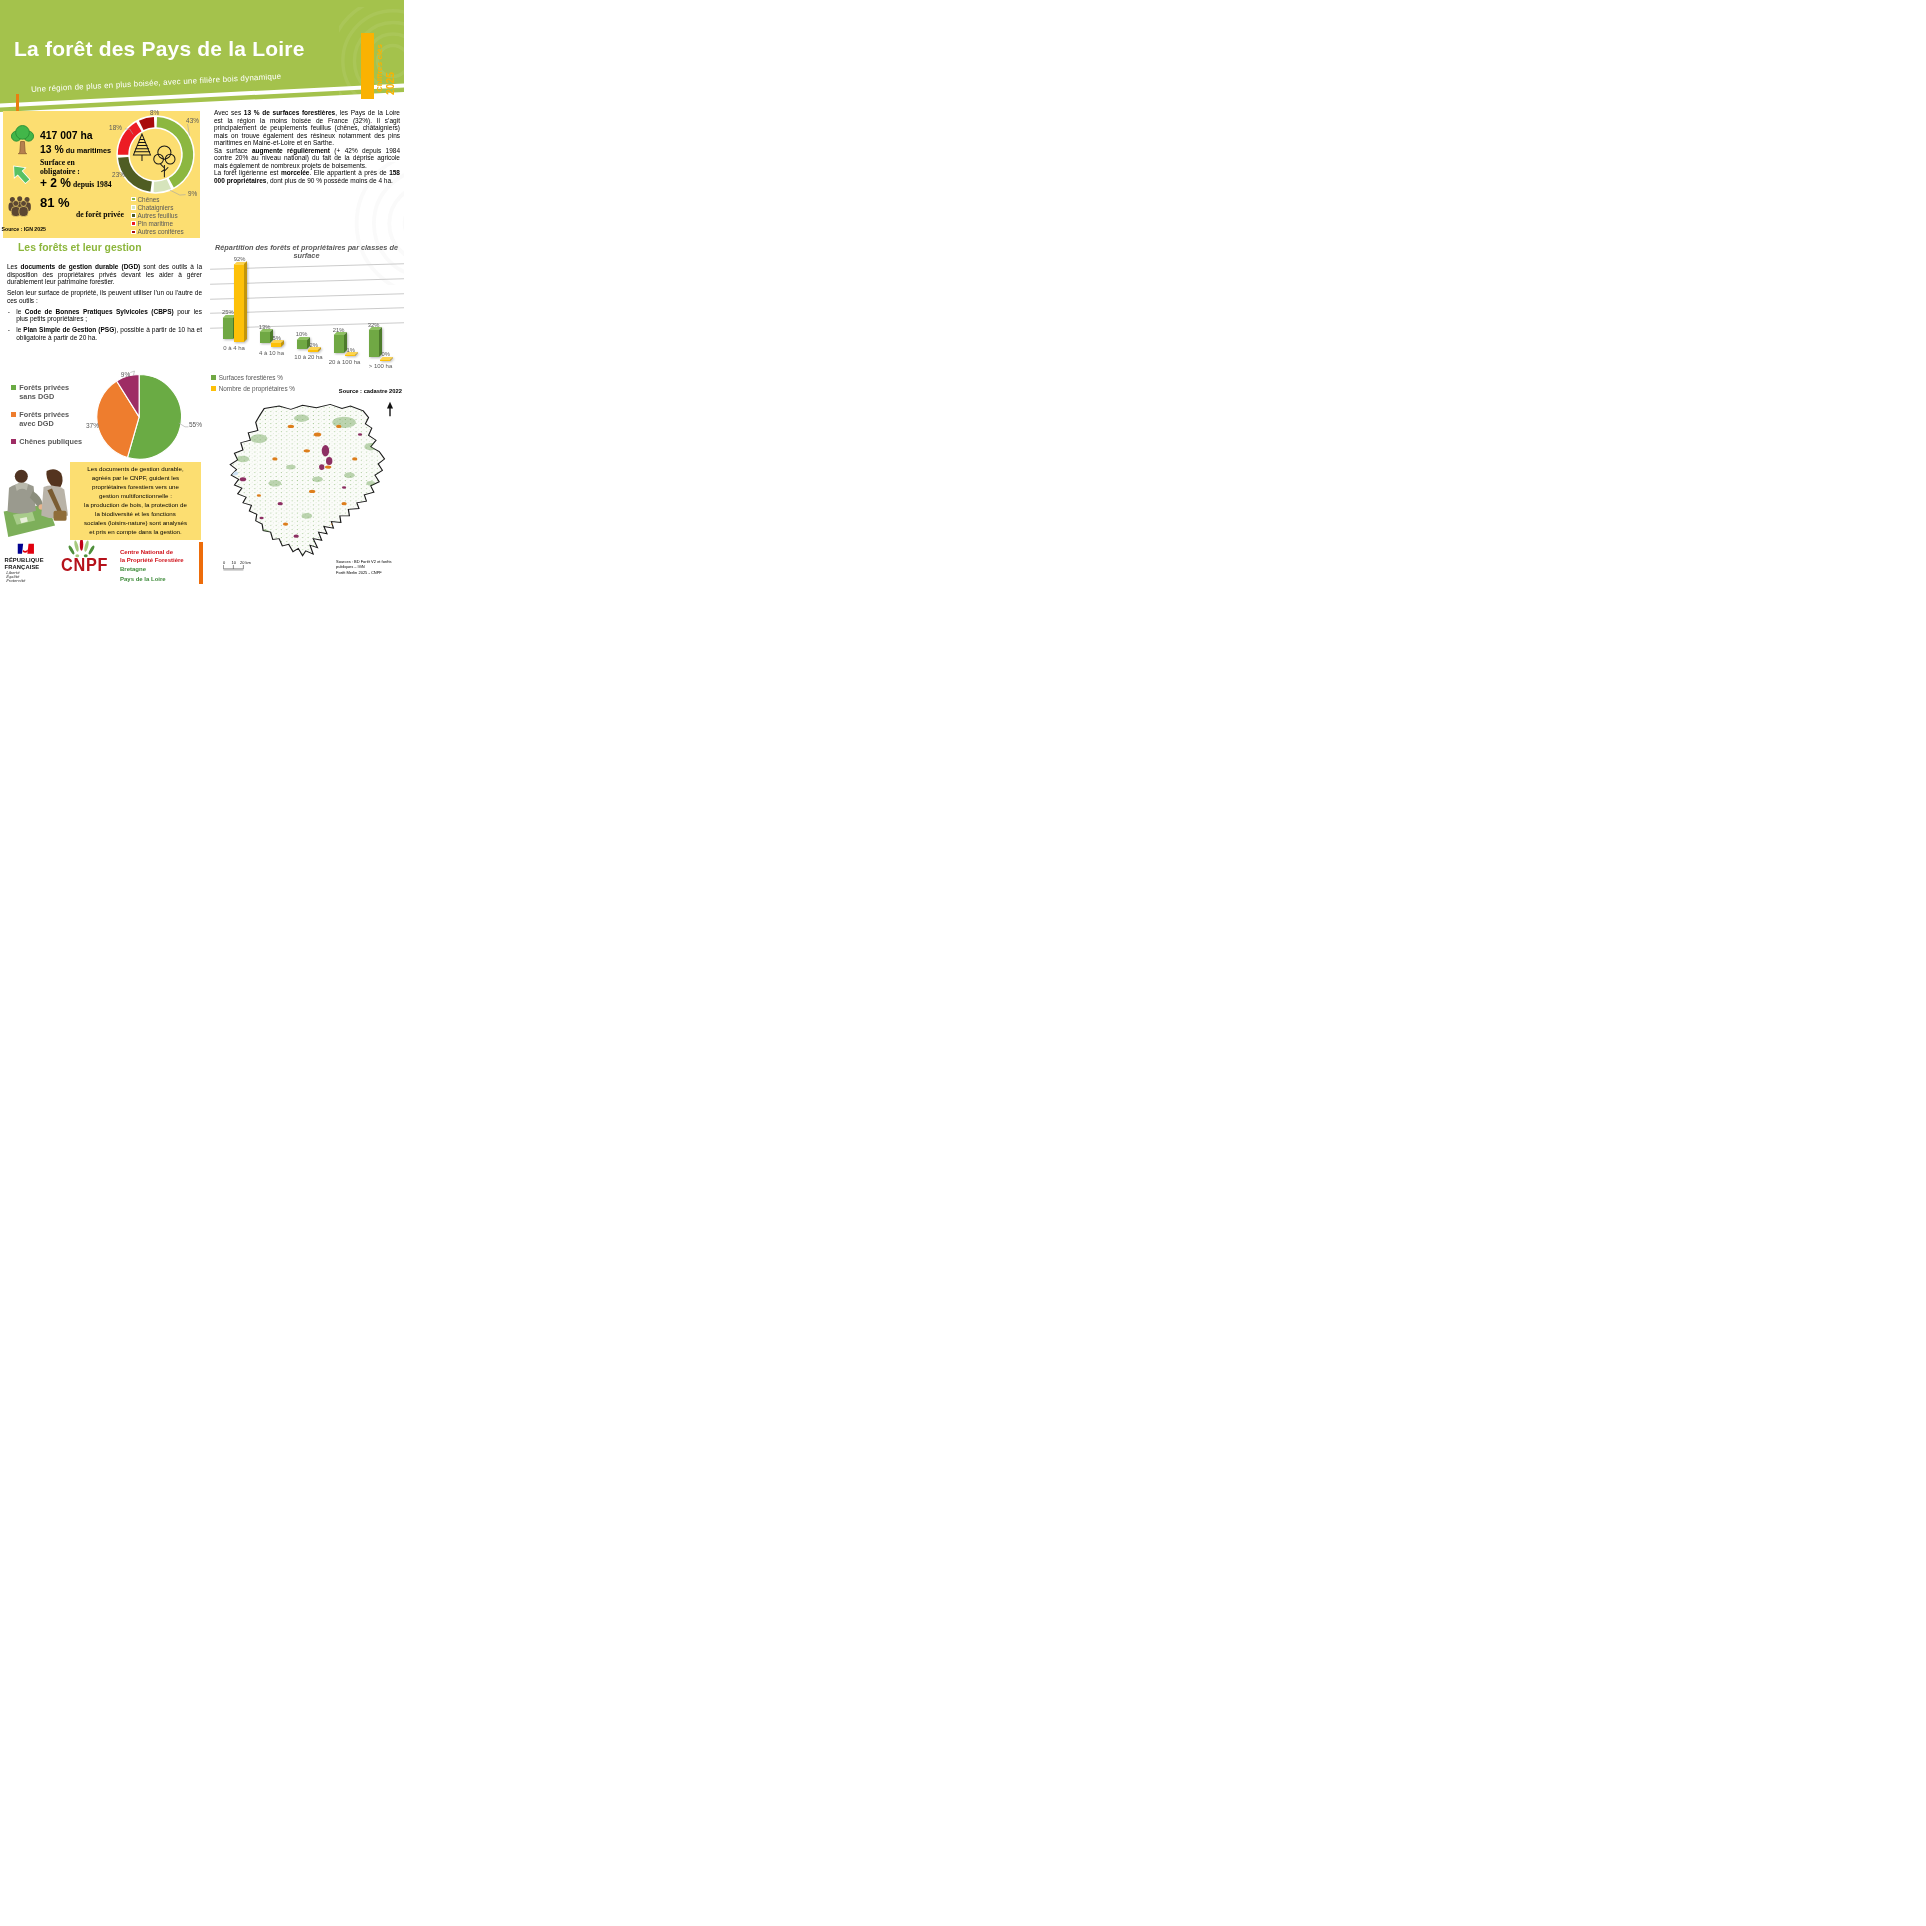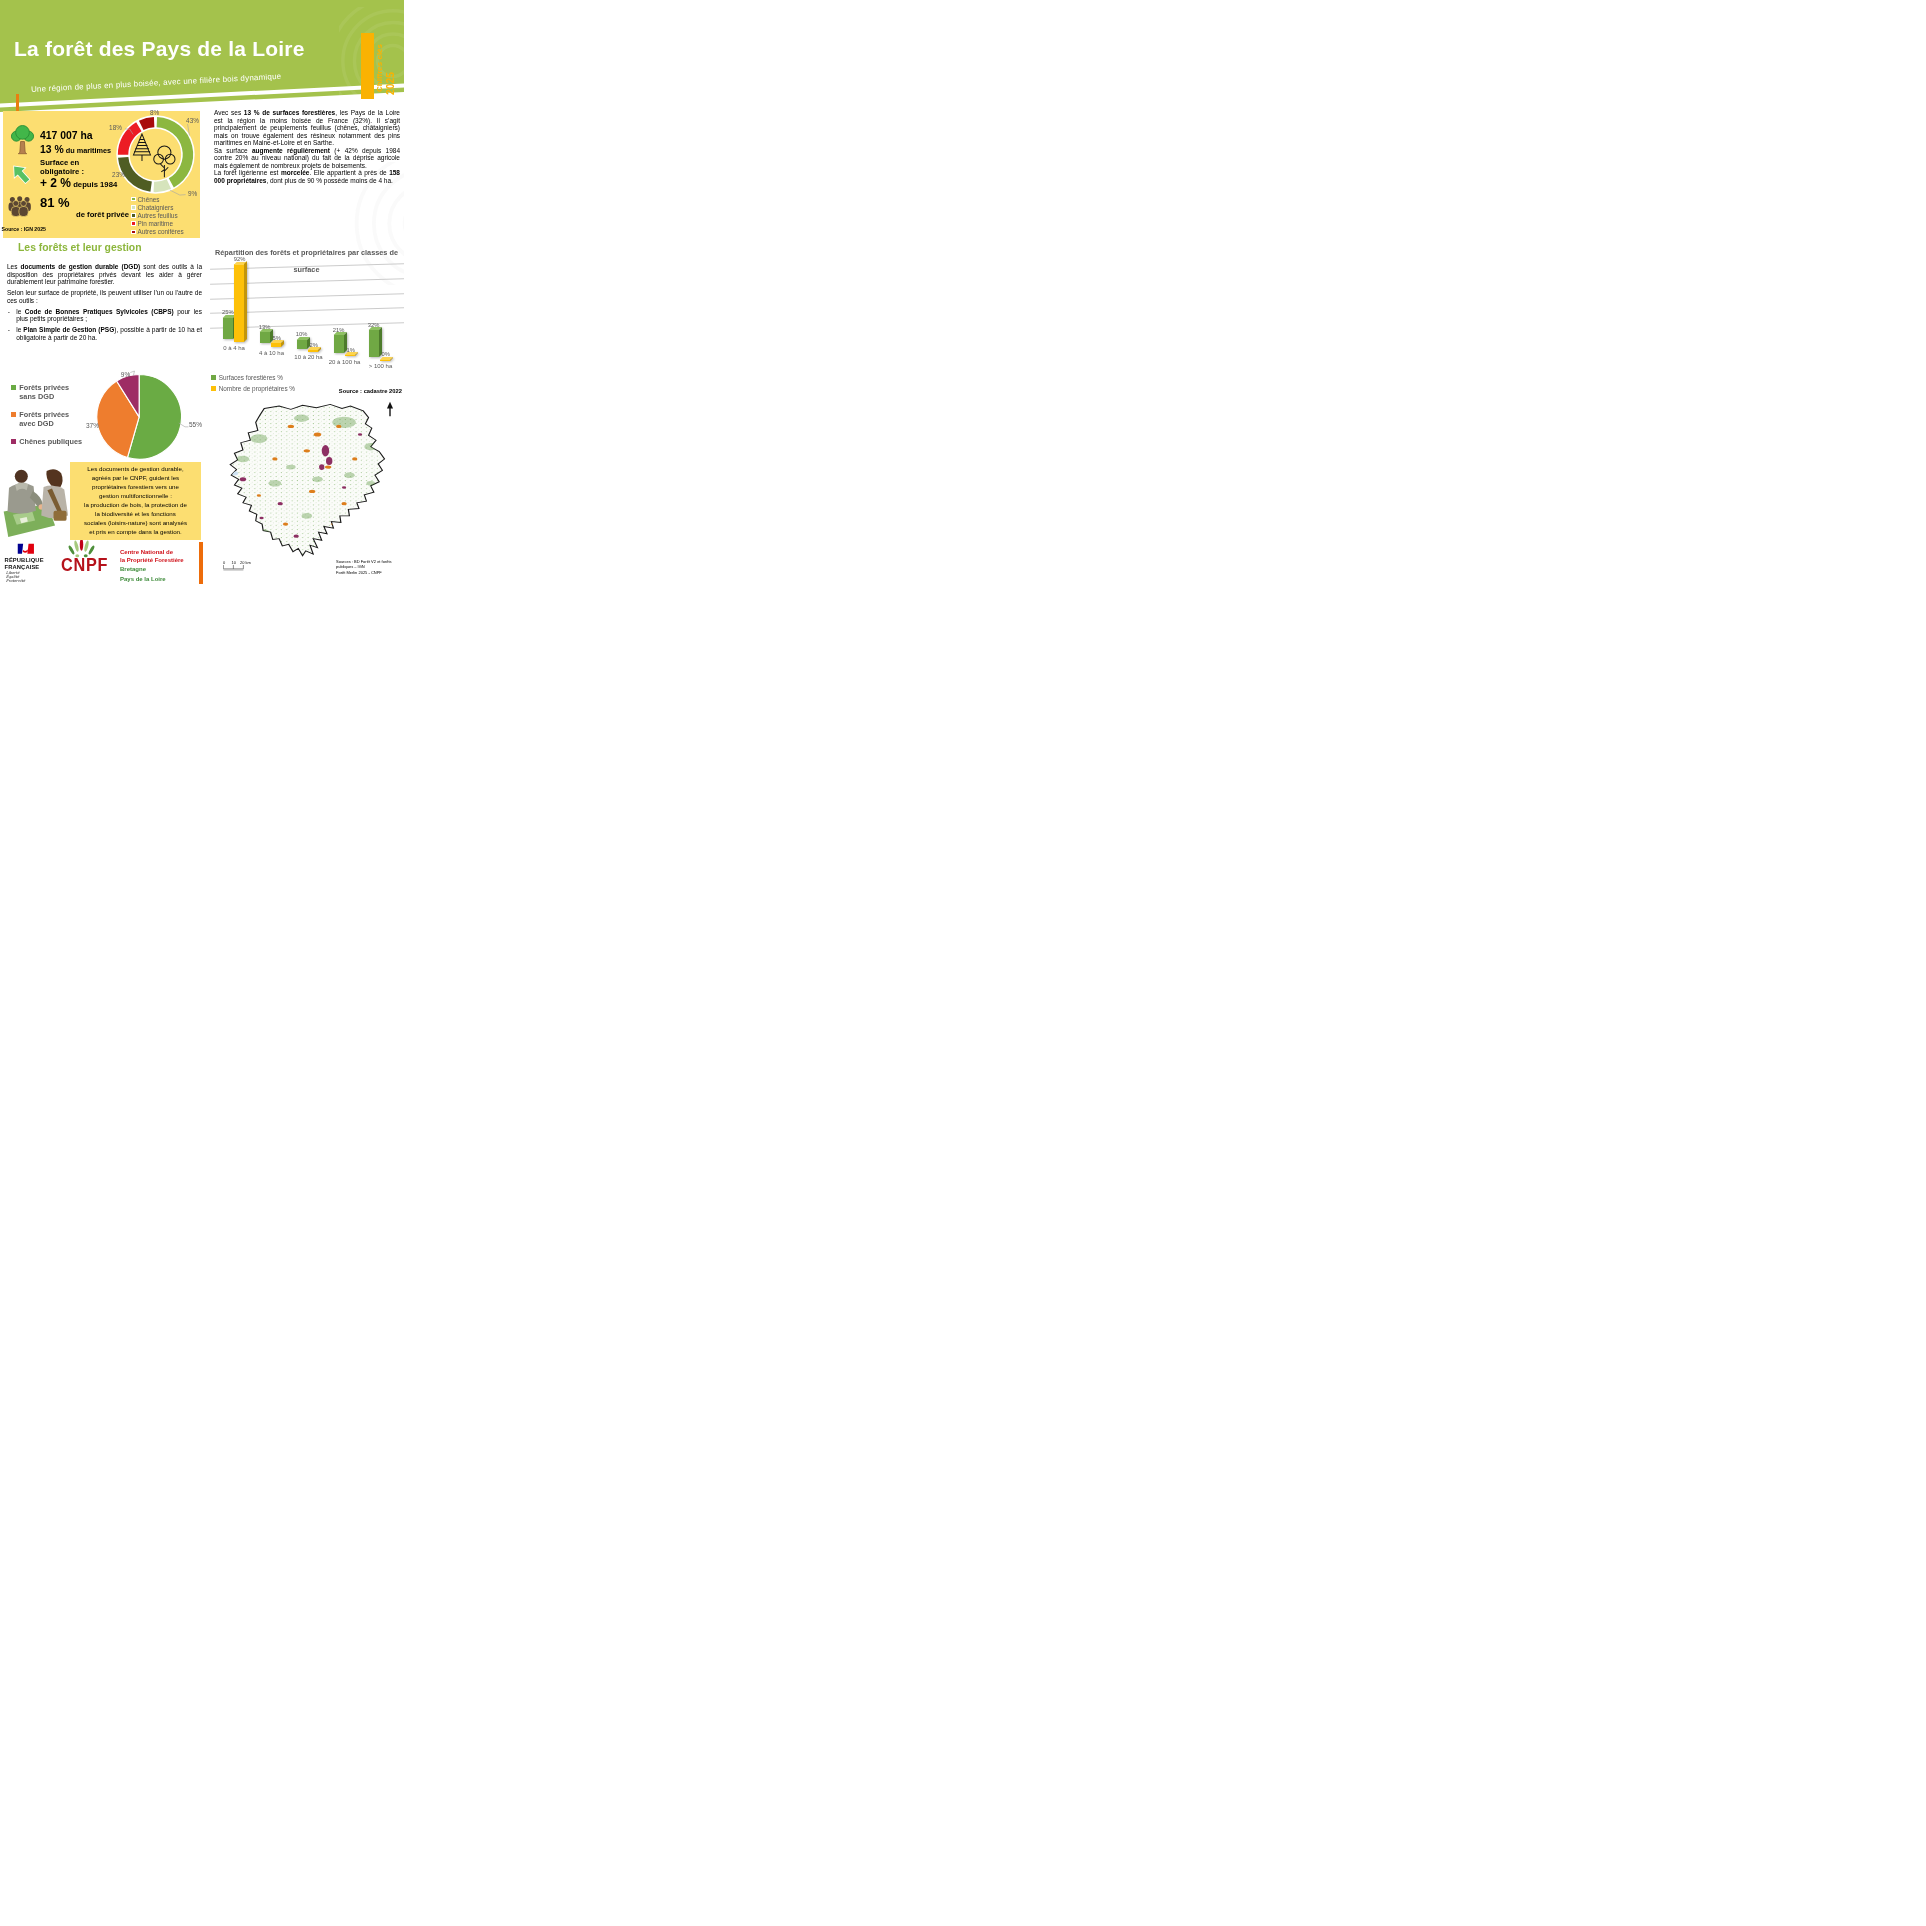--- a/index.html
+++ b/index.html
@@ -21,41 +21,41 @@
   .badge-bar{left:361px;top:33px;width:12.7px;height:66px;background:#fab202;}
   .vtext{writing-mode:vertical-rl;transform:rotate(180deg);color:#fab202;font-weight:bold;}
   .badge-label{left:375px;top:33px;height:59px;font-size:8px;}
   .badge-year{left:385px;top:56px;height:39px;font-size:10.4px;}
 
   
   .kf-box{left:3.1px;top:111px;width:197px;height:127px;background:#fcde71;}
   .kf-val-lg{font-size:10.4px;font-weight:bold;}
   .kf-val-xl{font-size:12px;font-weight:bold;}
   .kf-suffix{font-size:7.3px;font-weight:bold;}
-  .kf-label{font-size:7.7px;font-weight:bold;line-height:8.9px;}
+  .kf-label{font-size:7.7px;font-weight:bold;line-height:8.9px;font-family:Liberation Serif, serif;}
   .kf-source{left:1.5px;top:226px;font-size:5.2px;font-weight:bold;}
 
   .dval{width:17px;text-align:center;font-size:6.4px;color:#595959;}
   .donut-legend{left:131px;top:195px;}
   .dl-item{display:flex;align-items:center;height:8.2px;}
   .dl-item .sq{width:4.6px;height:4.6px;border:0.8px solid #fff;margin-right:1.9px;flex:none;}
   .dl-item .lbl{font-size:6.4px;color:#595959;white-space:nowrap;}
 
   
   .intro{left:214px;top:109px;width:186px;}
   .intro p, .gestion p{margin:0;font-size:6.5px;line-height:7.5px;text-align:justify;}
   .section-heading{left:18px;top:242px;font-size:10.4px;font-weight:bold;color:#8cb63c;}
   .gestion{left:7px;top:263px;width:195px;}
   .gestion .sp{height:3.9px;}
   .bullet{position:relative;padding-left:9.2px;margin-top:3.5px;}
   .bullet .dash{position:absolute;left:0.8px;top:0;font-size:6.5px;}
 
   
   .bar-title{left:210px;top:244px;width:193px;text-align:center;font-size:7.3px;font-weight:bold;
-             color:#595959;line-height:17px;}
+             color:#595959;line-height:8px;font-style:italic;}
   #bar-area{left:210px;top:254px;width:195px;height:119px;}
   .grid{position:absolute;left:0;width:100%;height:0.4px;background:#cbcbcb;transform:rotate(-1.6deg);}
   .bar{position:absolute;filter:drop-shadow(1.2px 1.2px 1.2px rgba(0,0,0,.28));}
   .bar i{display:block;position:absolute;}
   .bar .f{inset:0;background:var(--c);}
   .bar .t{left:0;top:-2.7px;width:100%;height:2.7px;background:var(--ct);
           transform:skewX(-45deg);transform-origin:left bottom;}
   .bar .s{top:0;right:-2.7px;width:2.7px;height:100%;background:var(--cs);
           transform:skewY(-45deg);transform-origin:left top;}
   .bl{position:absolute;width:17.3px;text-align:center;font-size:5.8px;color:#595959;white-space:nowrap;}

